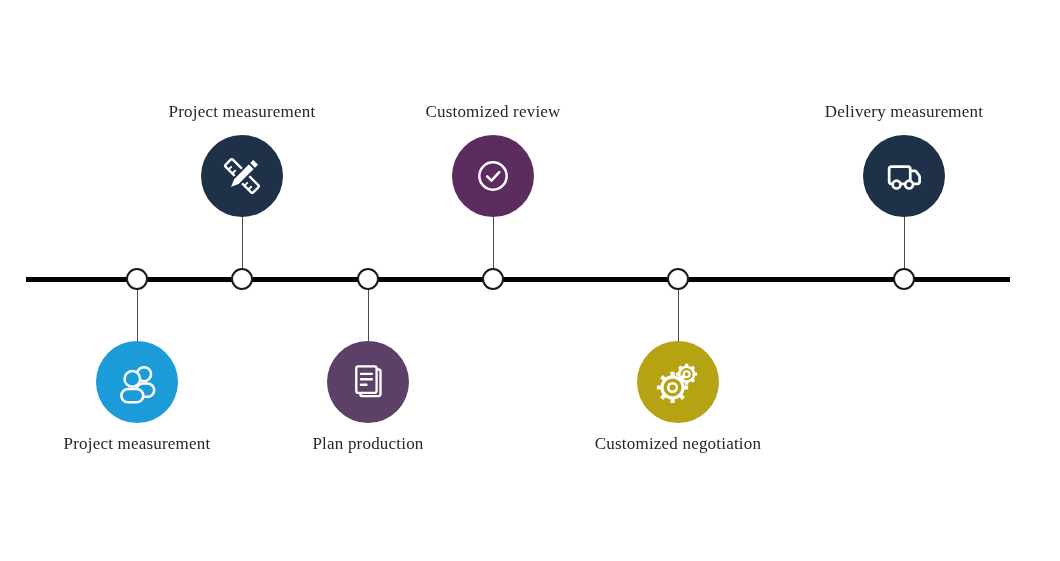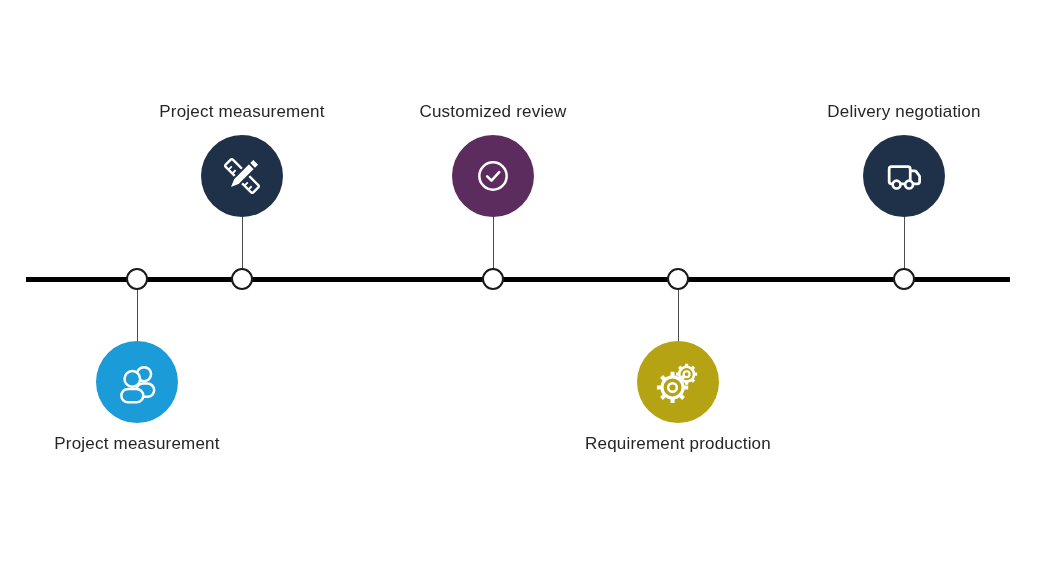--- a/index.html
+++ b/index.html
@@ -25,20 +25,21 @@
     z-index: 1;
   }
 
   .step {
     position: absolute;
     top: 0;
     left: calc(var(--x) - 120px);
     width: 240px;
     height: 100%;
     z-index: 2;
+    font-family: Liberation Serif, serif;
   }
 
   .stem {
     position: absolute;
     left: calc(120px - 0.5px);
     width: 1px;
     background: #4d4d4d;
     z-index: 1;
   }
   .step.above .stem { top: 214px; height: 65px; }
@@ -118,20 +119,32 @@
         </g>
         <g transform="rotate(45 32 32)">
           <path d="M26.5 6 h11 v36 l-5.5 13 l-5.5 -13 Z" fill="#ffffff" style="stroke:var(--icon-bg)" stroke-width="2.5" stroke-linejoin="round"></path>
           <path d="M26.5 14 h11" style="stroke:var(--icon-bg)" stroke-width="2.5"></path>
         </g>
       </svg>
     </div>
     <div class="label">Project measurement</div>
   </div>
 
+  <div class="step below" style="--x:368px">
+    <div class="stem"></div>
+    <div class="node"></div>
+    <div class="bubble" style="background: rgb(91, 64, 103); --icon-bg: #5b4067;">
+      <svg viewBox="0 0 64 64">
+        <rect x="22" y="16" width="26" height="34" rx="2.5" fill="none" stroke="#ffffff" stroke-width="3"></rect>
+        <rect x="17" y="12" width="26" height="34" rx="2.5" style="fill:var(--icon-bg)" stroke="#ffffff" stroke-width="3"></rect>
+        <path d="M23 21.5 h14 M23 28.5 h14 M23 35.5 h7" stroke="#ffffff" stroke-width="3" stroke-linecap="round"></path>
+      </svg>
+    </div>
+    <div class="label">Plan production</div>
+  </div>
 
   <div class="step above" style="--x:493px">
     <div class="stem"></div>
     <div class="node"></div>
     <div class="bubble" style="background: rgb(93, 44, 95); --icon-bg: #5d2c5f;">
       <svg viewBox="0 0 64 64">
         <circle cx="32" cy="32" r="17.5" fill="none" stroke="#ffffff" stroke-width="3.2"></circle>
         <path d="M24.5 32.5 l5.5 5.5 l10 -11" fill="none" stroke="#ffffff" stroke-width="3.2" stroke-linecap="round" stroke-linejoin="round"></path>
       </svg>
     </div>
@@ -148,30 +161,30 @@
         </g>
         <circle cx="43" cy="22" r="9.5" style="fill:var(--icon-bg)" stroke="#ffffff" stroke-width="3.4"></circle>
         <circle cx="43" cy="22" r="3.8" fill="none" stroke="#ffffff" stroke-width="2.8"></circle>
         <g stroke="#ffffff" stroke-width="5.2">
           <path d="M38 39 h7 M34.2 48.2 l4.9 4.9 M25 52 v7 M15.8 48.2 l-4.9 4.9 M12 39 h-7 M15.8 29.8 l-4.9 -4.9 M25 26 v-7 M34.2 29.8 l4.9 -4.9"></path>
         </g>
         <circle cx="25" cy="39" r="13.5" style="fill:var(--icon-bg)" stroke="#ffffff" stroke-width="4"></circle>
         <circle cx="25" cy="39" r="5.5" fill="none" stroke="#ffffff" stroke-width="3.2"></circle>
       </svg>
     </div>
-    <div class="label">Requirement production</div>
+    <div class="label">Customized negotiation</div>
   </div>
 
   <div class="step above" style="--x:904px">
     <div class="stem"></div>
     <div class="node"></div>
     <div class="bubble" style="background: rgb(31, 49, 73); --icon-bg: #1f3149;">
       <svg viewBox="0 0 64 64">
         <rect x="13" y="20" width="27" height="22" rx="3" fill="none" stroke="#ffffff" stroke-width="3.5" stroke-linejoin="round"></rect>
         <path d="M40 25.5 h5.5 a3 3 0 0 1 2.4 1.2 l3.5 4.6 a3 3 0 0 1 .6 1.8 V39 a3 3 0 0 1 -3 3 h-9" fill="none" stroke="#ffffff" stroke-width="3.5" stroke-linejoin="round"></path>
         <circle cx="22.5" cy="43" r="5" style="fill:var(--icon-bg)" stroke="#ffffff" stroke-width="3.4"></circle>
         <circle cx="38.5" cy="43" r="5" style="fill:var(--icon-bg)" stroke="#ffffff" stroke-width="3.4"></circle>
       </svg>
     </div>
-    <div class="label">Delivery negotiation</div>
+    <div class="label">Delivery measurement</div>
   </div>
 
 </div>
 
 </body></html>

